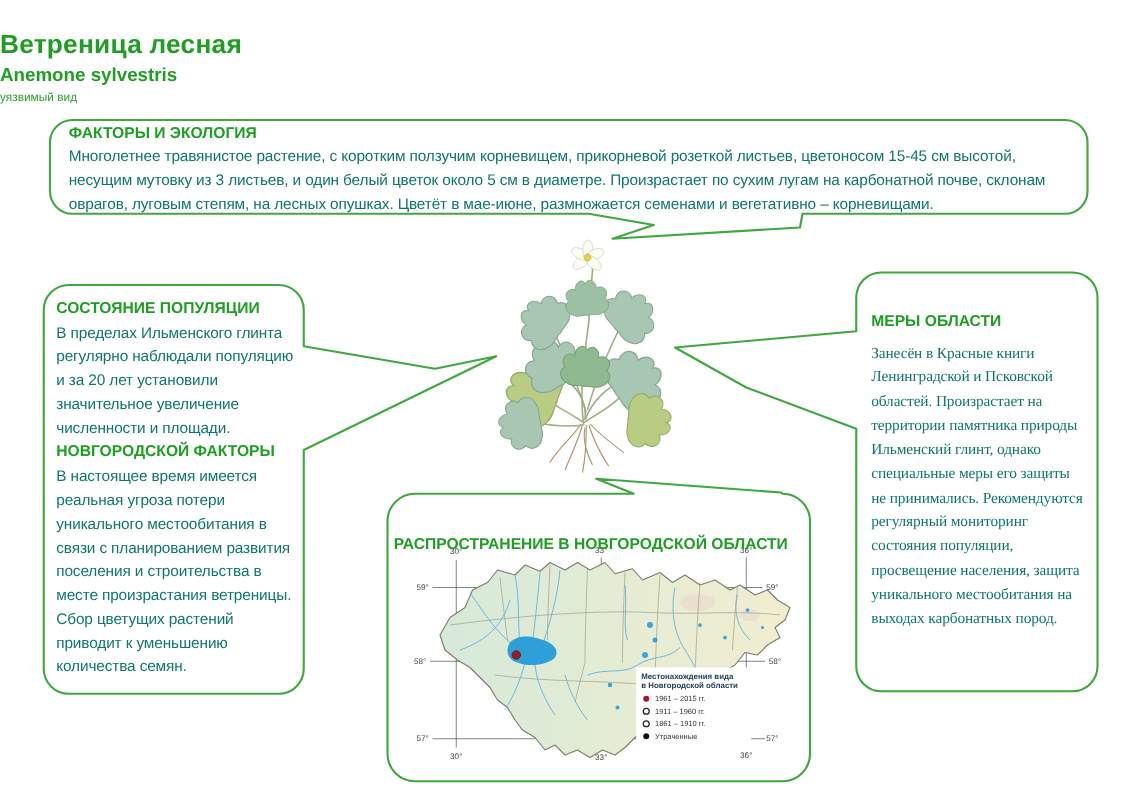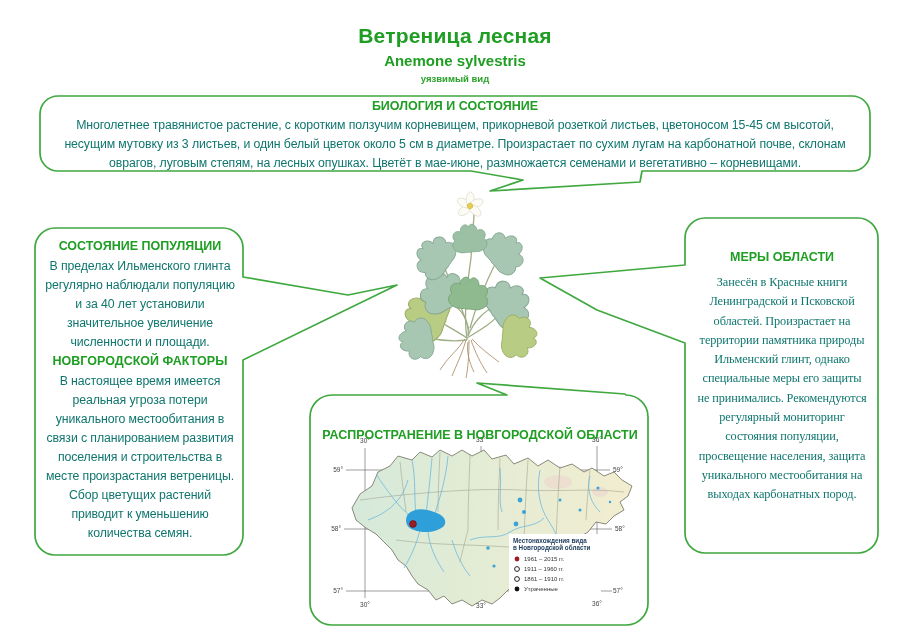--- a/index.html
+++ b/index.html
@@ -1,24 +1,24 @@
 <!DOCTYPE html>
 <html lang="ru"><head>
 <meta charset="utf-8">
 <style>
   html,body{margin:0;padding:0;background:#fff;}
   .page{position:relative;width:910px;height:644px;background:#fff;overflow:hidden;
         font-family:"Liberation Sans",sans-serif;}
   .layer{position:absolute;left:0;top:0;width:910px;height:644px;z-index:1;}
   .txt{position:absolute;z-index:2;}
-  .center{text-align:center;}
+  .center{}
   .g{color:#1e9e22;font-weight:bold;}
   .title-main{left:0;right:0;top:24px;font-size:21px;letter-spacing:.2px;}
   .title-latin{left:0;right:0;top:52px;font-size:15px;}
-  .title-status{left:0;right:0;top:73px;font-size:9.5px;color:#2aa32a;font-weight:bold;}
+  .title-status{left:0;right:0;top:73px;font-size:9.5px;color:#2aa32a;font-weight:normal;}
   .bio-box{left:55px;top:99px;width:800px;}
   .box-h{font-size:12.5px;color:#1e9e22;font-weight:bold;margin:0 0 3px 0;}
   .box-b{font-size:12.3px;color:#0f766e;line-height:19px;letter-spacing:-0.1px;}
   .pop-box{left:45px;top:237px;width:190px;}
   .pop-box .box-h{margin:0 0 1px 0;line-height:19px;}
   .pop-box .box-b{line-height:19px;}
   .prot-box{left:697px;top:250px;width:170px;}
   .prot-box .box-b{margin-top:9px;line-height:19.3px;font-family:Liberation Serif, serif;}
   .dist-head{left:315px;top:428px;width:330px;}
   .dist-head .box-h{font-size:12.5px;}
@@ -177,27 +177,27 @@
         <circle cx="0" cy="0" r="2.8" fill="#e5cf52" stroke="#c9aa2e" stroke-width="0.5"></circle>
       </g>
     </g>
   </svg>
 
   <div class="txt center title-main g">Ветреница лесная</div>
   <div class="txt center title-latin g">Anemone sylvestris</div>
   <div class="txt center title-status">уязвимый вид</div>
 
   <div class="txt center bio-box">
-    <div class="box-h">БИОЛОГИЯ И СОСТОЯНИЕ</div>
+    <div class="box-h">ФАКТОРЫ И ЭКОЛОГИЯ</div>
     <div class="box-b">Многолетнее травянистое растение, с коротким ползучим корневищем, прикорневой розеткой листьев, цветоносом 15-45 см высотой, несущим мутовку из 3 листьев, и один белый цветок около 5 см в диаметре. Произрастает по сухим лугам на карбонатной почве, склонам оврагов, луговым степям, на лесных опушках. Цветёт в мае-июне, размножается семенами и вегетативно – корневищами.</div>
   </div>
 
   <div class="txt center pop-box">
     <div class="box-h">СОСТОЯНИЕ ПОПУЛЯЦИИ</div>
-    <div class="box-b">В пределах Ильменского глинта регулярно наблюдали популяцию и за 40 лет установили значительное увеличение численности и площади.</div>
+    <div class="box-b">В пределах Ильменского глинта регулярно наблюдали популяцию и за 20 лет установили значительное увеличение численности и площади.</div>
     <div class="box-h">НОВГОРОДСКОЙ ФАКТОРЫ</div>
     <div class="box-b">В настоящее время имеется реальная угроза потери уникального местообитания в связи с планированием развития поселения и строительства в месте произрастания ветреницы. Сбор цветущих растений приводит к уменьшению количества семян.</div>
   </div>
 
   <div class="txt center prot-box">
     <div class="box-h">МЕРЫ ОБЛАСТИ</div>
     <div class="box-b">Занесён в Красные книги Ленинградской и Псковской областей. Произрастает на территории памятника природы Ильменский глинт, однако специальные меры его защиты не принимались. Рекомендуются регулярный мониторинг состояния популяции, просвещение населения, защита уникального местообитания на выходах карбонатных пород.</div>
   </div>
 
   <div class="txt center dist-head">

